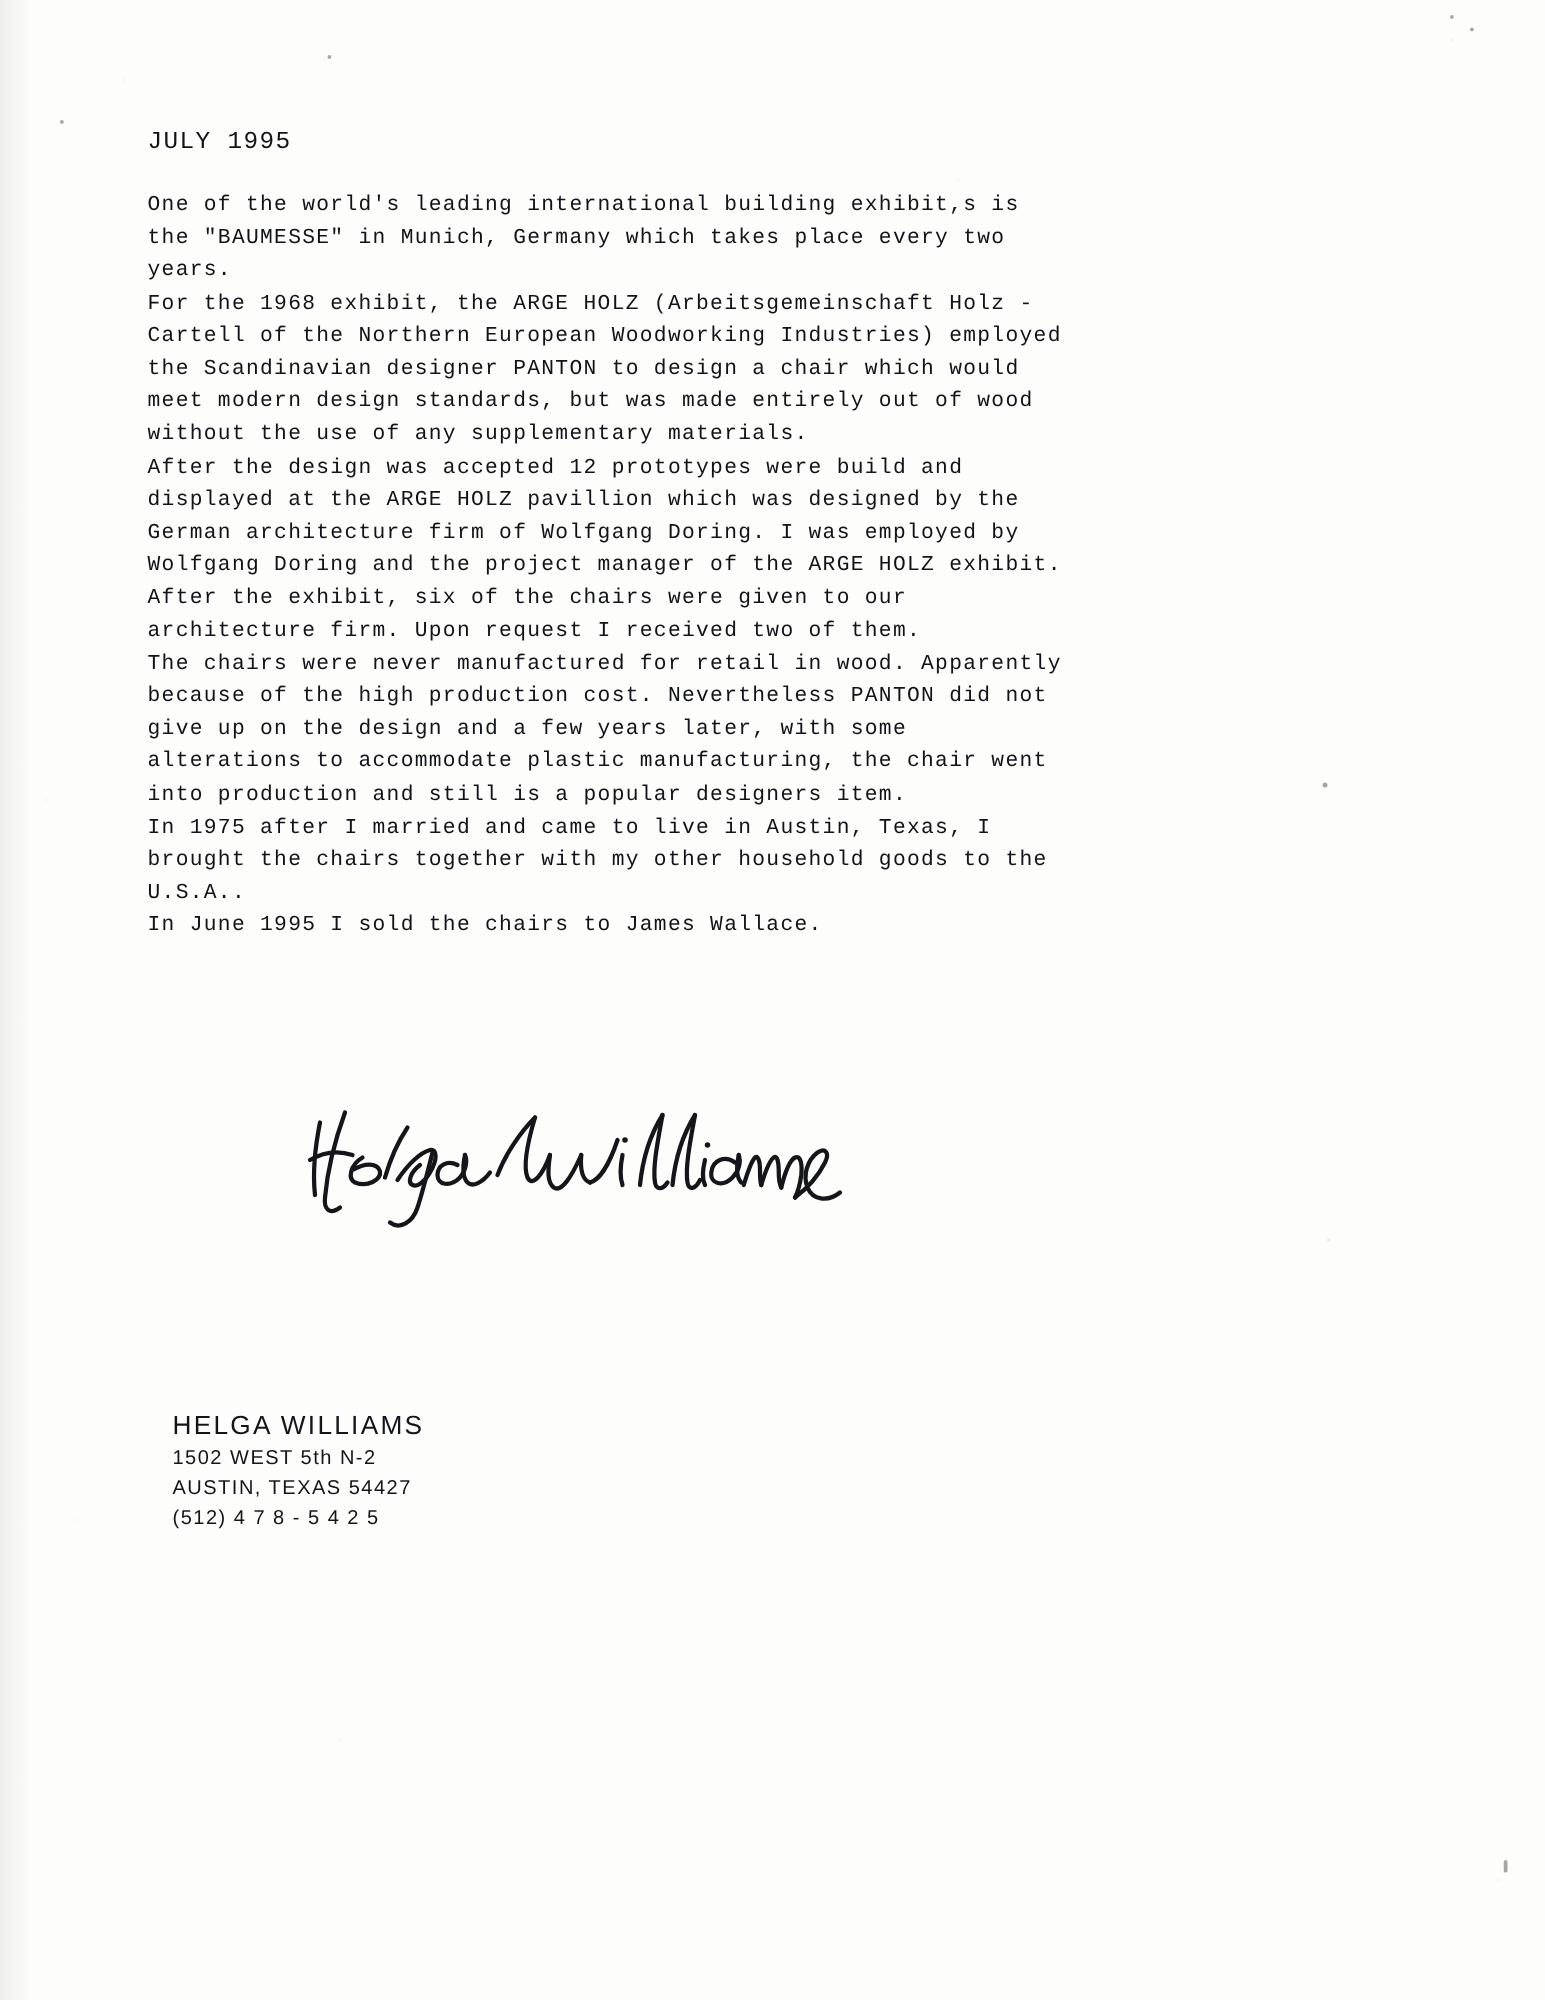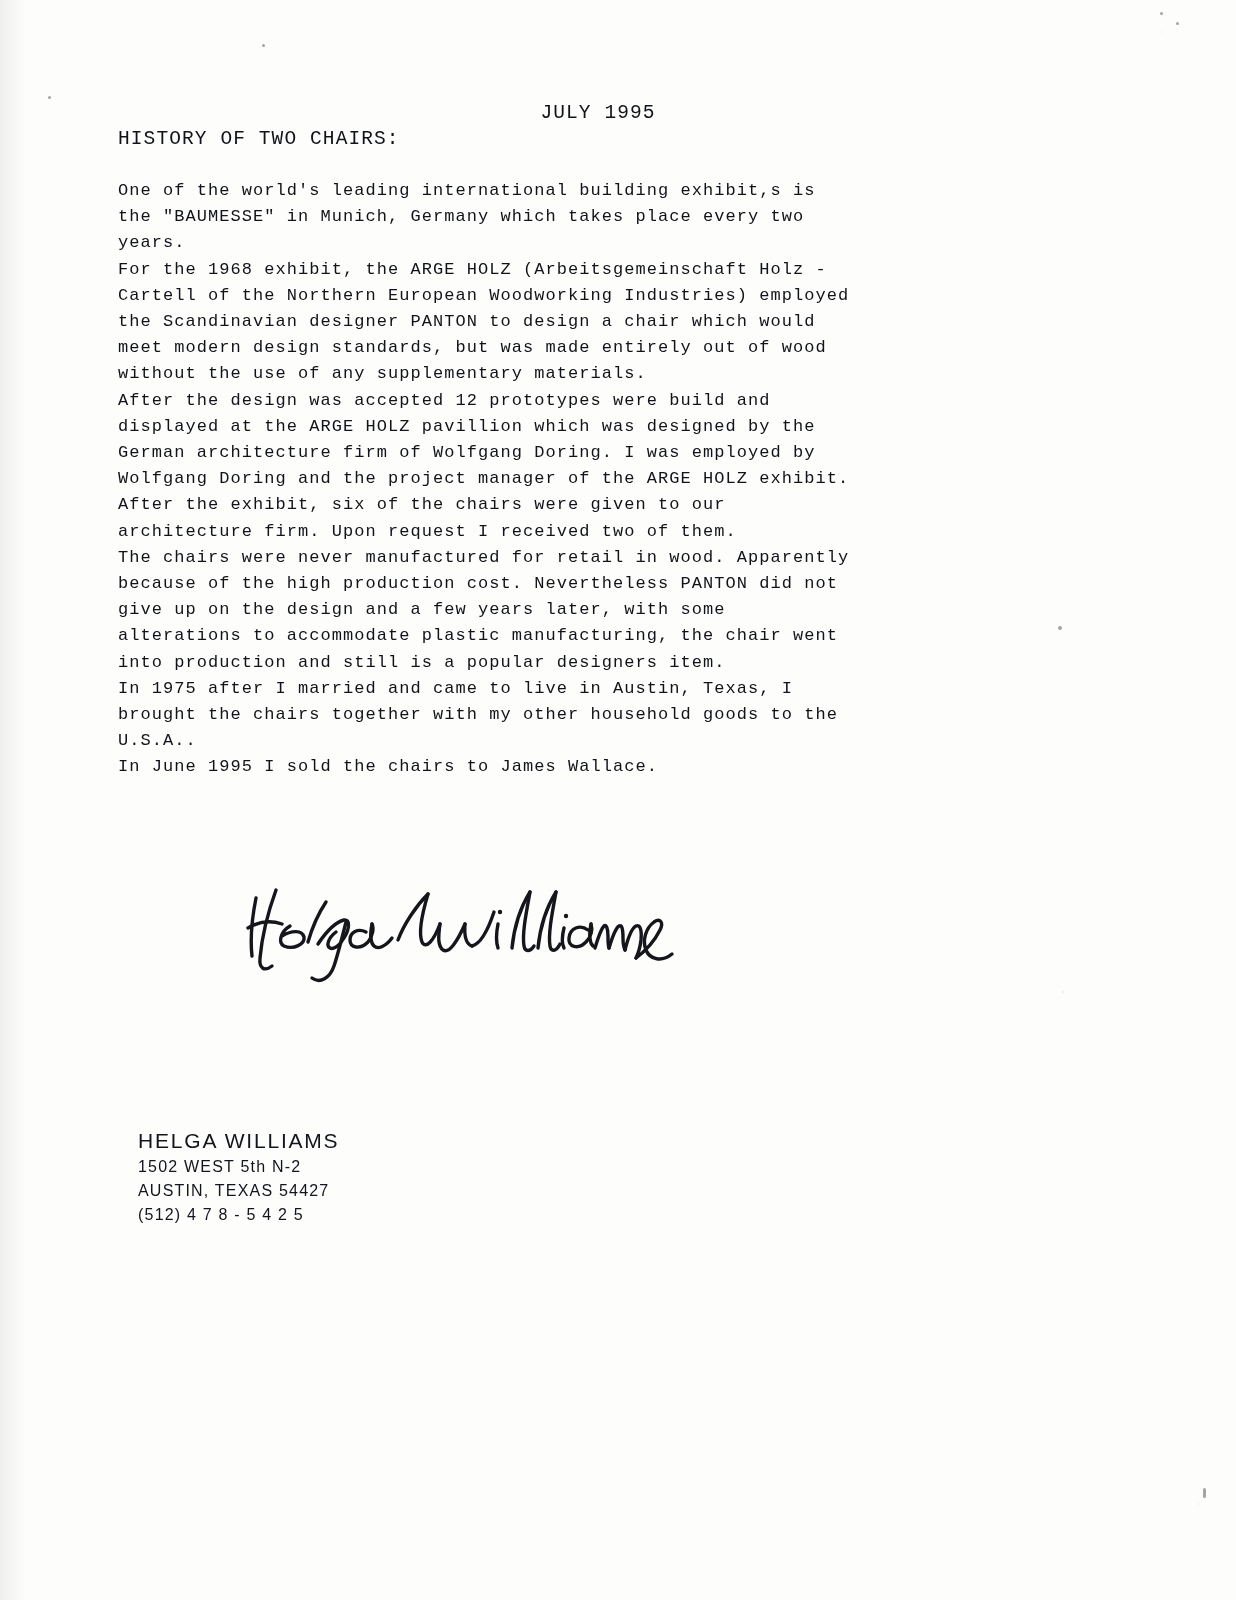--- a/index.html
+++ b/index.html
@@ -52,21 +52,21 @@
     left: 118px;
     top: 100px;
     width: 960px;
     color: #11131a;
   }
 
   .line-date {
     font-size: 19.5px;
     letter-spacing: 1.1px;
     line-height: 26px;
-    text-align: center;
+    margin-bottom: 26px;
   }
 
   .line-heading {
     font-size: 19.5px;
     letter-spacing: 1.1px;
     line-height: 26px;
     margin-bottom: 26px;
   }
 
   .body-text {
@@ -113,21 +113,20 @@
     pointer-events: none;
   }
 </style>
 </head>
 <body>
 
 <div class="page">
 
   <div class="content">
     <div class="line-date">JULY 1995</div>
-    <div class="line-heading">HISTORY OF TWO CHAIRS:</div>
     <div class="body-text">One of the world's leading international building exhibit,s is
 the "BAUMESSE" in Munich, Germany which takes place every two
 years.
 For the 1968 exhibit, the ARGE HOLZ (Arbeitsgemeinschaft Holz -
 Cartell of the Northern European Woodworking Industries) employed
 the Scandinavian designer PANTON to design a chair which would
 meet modern design standards, but was made entirely out of wood
 without the use of any supplementary materials.
 After the design was accepted 12 prototypes were build and
 displayed at the ARGE HOLZ pavillion which was designed by the

